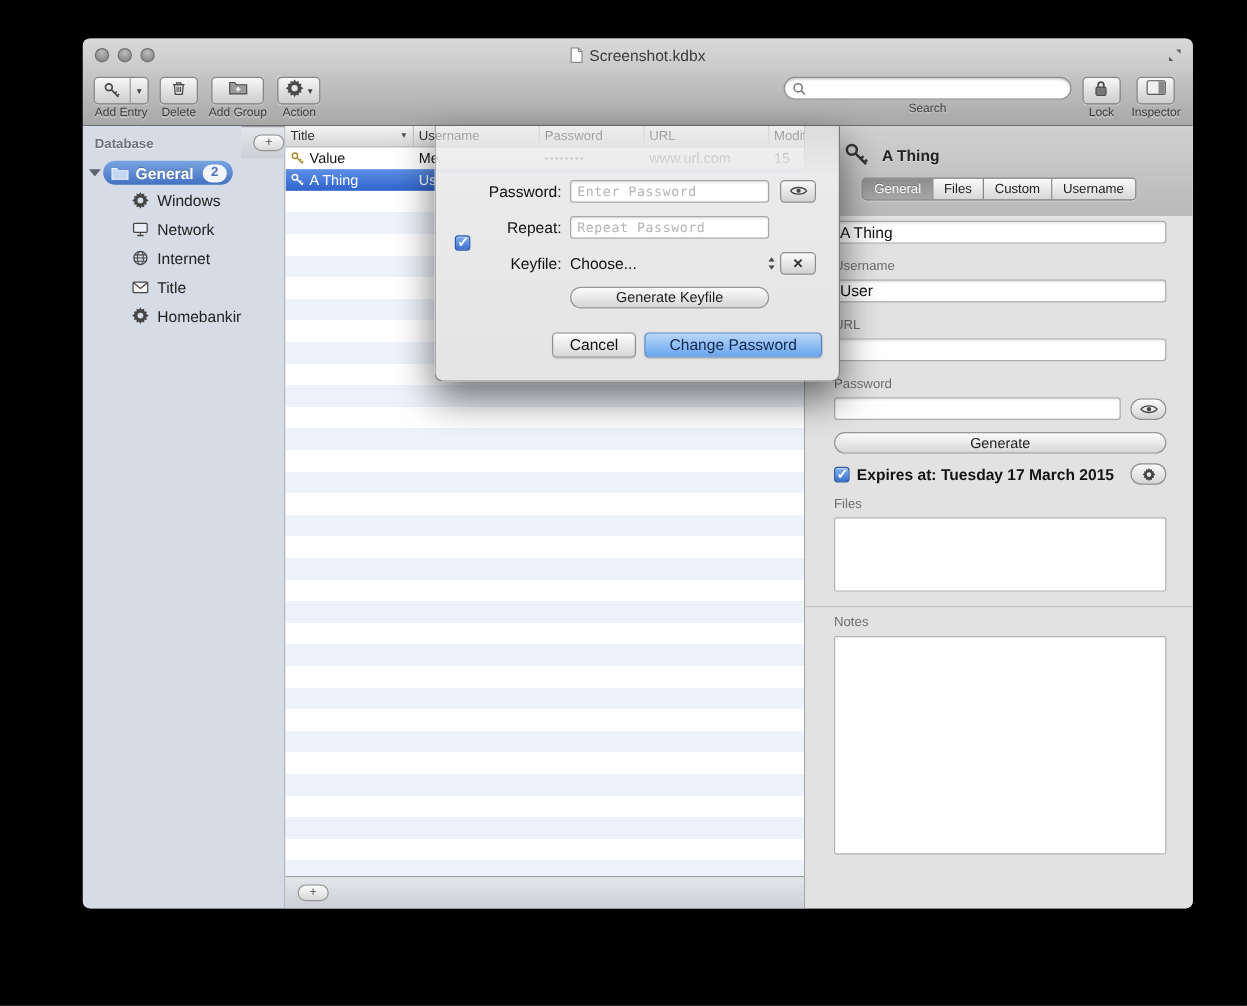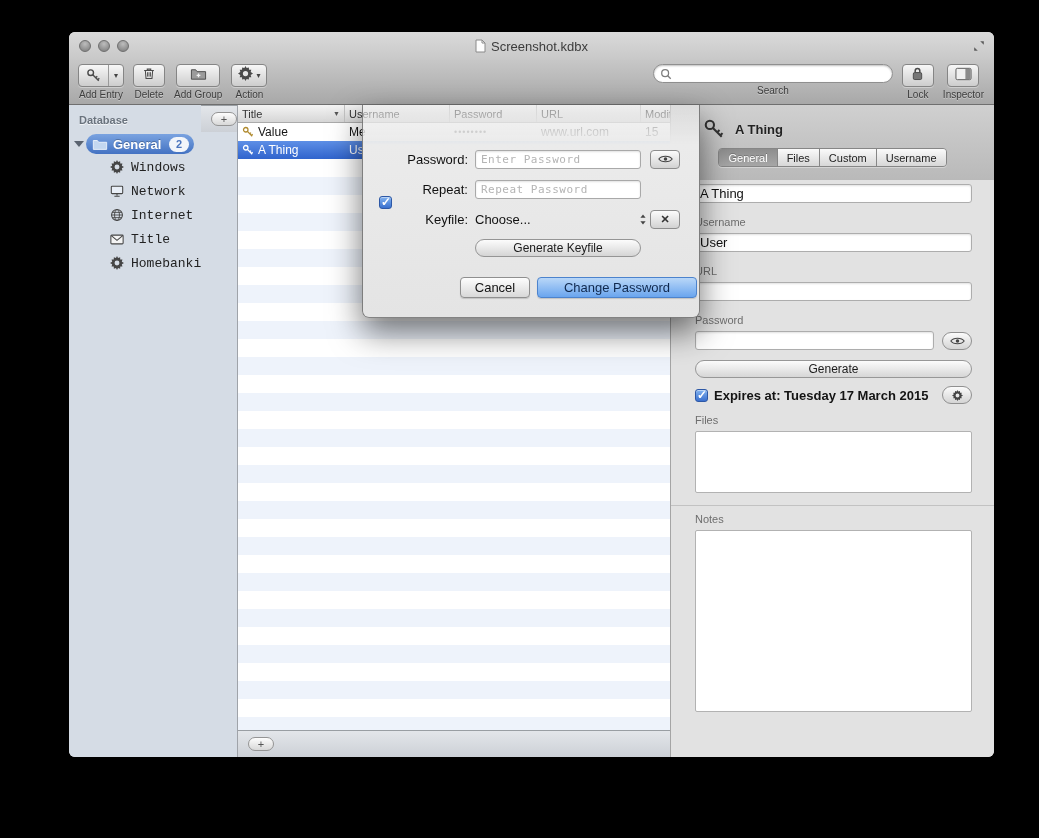--- a/index.html
+++ b/index.html
@@ -39,21 +39,21 @@
   .sidebar-header{font-size:11px;font-weight:bold;color:#69727d;text-shadow:0 1px 0 rgba(255,255,255,.7);
     padding:0 0 7px 10px;}
   .group-row{display:flex;align-items:center;height:22px;padding-left:5px;}
   .disclosure{width:0;height:0;border-left:5px solid transparent;border-right:5px solid transparent;
     border-top:6px solid #5a6370;margin-right:2px;flex:none;}
   .group-capsule{flex:1;height:20px;margin-right:7px;border-radius:10px;background:linear-gradient(#7aa3e0,#4372c2);
     display:flex;align-items:center;gap:5px;padding:0 5px 0 6px;color:#fff;font-weight:bold;font-size:13px;
     text-shadow:0 -1px 0 rgba(0,0,0,.25);}
   .badge{margin-left:auto;background:#f2f5fa;color:#4a74bd;border-radius:8px;height:15px;line-height:15px;
     padding:0 7px;font-size:11px;font-weight:bold;text-shadow:none;}
-  .side-item{height:24px;display:flex;align-items:center;padding-left:41px;gap:7px;font-size:13px;color:#222;font-family:Liberation Mono, monospace;}
+  .side-item{height:24px;display:flex;align-items:center;padding-left:41px;gap:7px;font-size:13px;color:#222;}
   .side-item svg{flex:none;}
   .bottombar{height:26px;flex:none;border-top:1px solid #999ea3;background:linear-gradient(#e3e6ea,#ccd0d6);
     display:flex;align-items:center;padding-left:10px;}
   .plus-btn{width:26px;height:14px;border-radius:8px;border:1px solid #949494;box-sizing:border-box;
     background:linear-gradient(#fdfdfd,#d8d8d8);color:#555;font-size:11px;line-height:11px;
     display:flex;align-items:center;justify-content:center;}
   
   .entry-list{width:433px;flex:none;display:flex;flex-direction:column;background:#fff;border-right:1px solid #a5a5a5;box-sizing:border-box;}
   .list-header{height:17px;flex:none;display:flex;background:linear-gradient(#f4f4f4,#d6d6d6);
     border-bottom:1px solid #ababab;font-size:11px;color:#333;}
@@ -113,21 +113,21 @@
     font-size:11px;font-weight:bold;color:#333;}
   .popup{position:absolute;left:112px;width:172px;display:flex;align-items:center;font-size:13px;color:#111;}
   .stepper{margin-left:auto;}
   .gen-btn{position:absolute;left:112px;top:134px;width:166px;height:18px;border-radius:9px;border:1px solid #959595;
     box-sizing:border-box;background:linear-gradient(#fcfcfc,#d5d5d5);font-size:12px;color:#1c1c1c;
     display:flex;align-items:center;justify-content:center;}
   .dlg-btn{position:absolute;top:172px;height:21px;border-radius:4px;border:1px solid #8f8f8f;box-sizing:border-box;
     font-size:13px;display:flex;align-items:center;justify-content:center;color:#111;
     background:linear-gradient(#fdfdfd,#d8d8d8);box-shadow:0 1px 1px rgba(0,0,0,.15);}
   .cancel-btn{left:97px;width:70px;}
-  .default-btn{left:174px;width:160px;background:linear-gradient(#b9d7f8,#6aa5ee);border:1px solid #4c83cd;color:#10294e;text-align:right;}
+  .default-btn{left:174px;width:148px;background:linear-gradient(#b9d7f8,#6aa5ee);border:1px solid #4c83cd;color:#10294e;text-align:right;}
 </style>
 </head>
 <body>
 
 <div class="window">
 
   <div class="titlebar">
     <div class="traffic">
       <span class="light"></span>
       <span class="light"></span>

